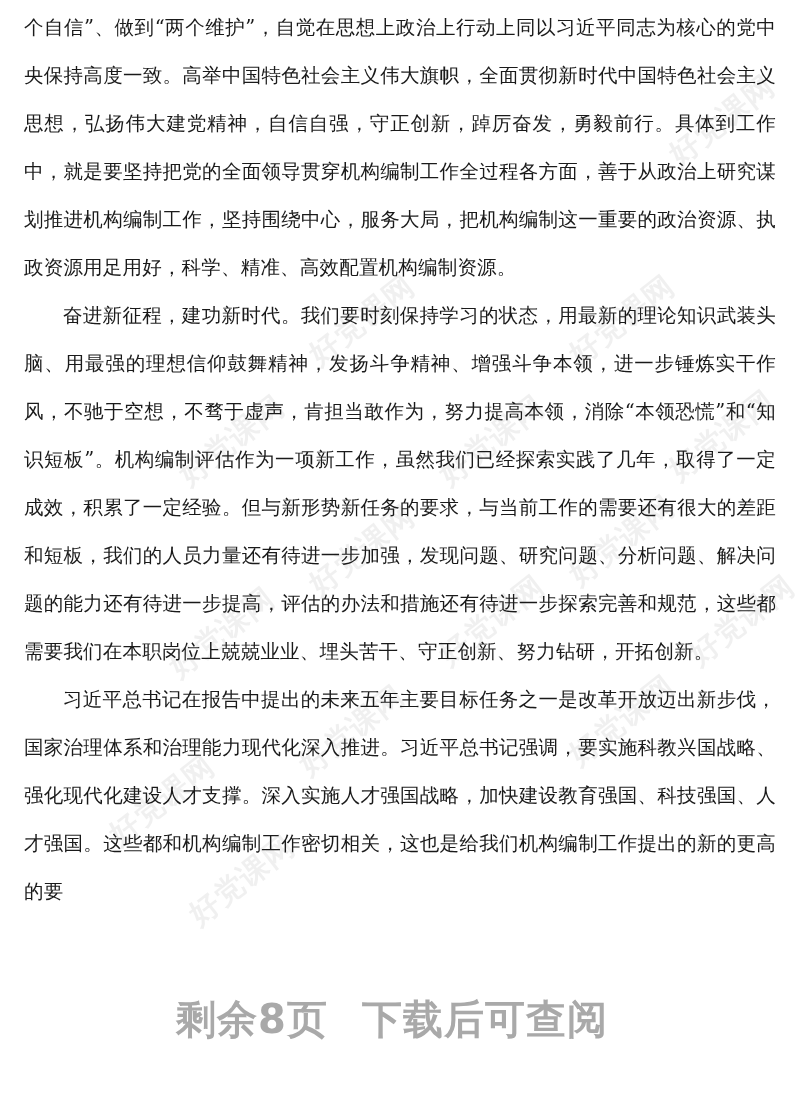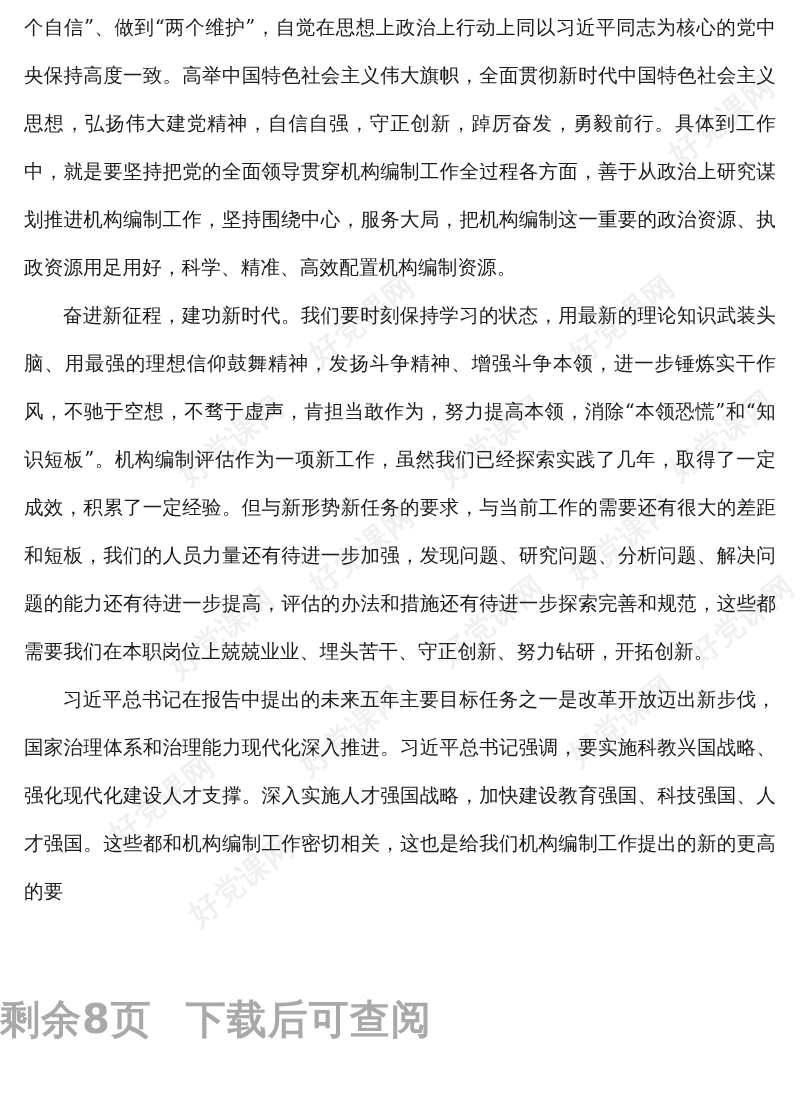--- a/index.html
+++ b/index.html
@@ -77,21 +77,21 @@
     letter-spacing: 0.2px;
   }
 
   
   .footer-notice {
     position: absolute;
     left: 0;
     right: 16px;
     top: 992px;
     z-index: 3;
-    text-align: left;
+    text-align: center;
     font-family: "DejaVu Sans", sans-serif;
     font-weight: 700;
     font-size: 40px;
     color: #a9a9a9;
     letter-spacing: 1px;
     white-space: nowrap;
   }
   .footer-notice .gap {
     display: inline-block;
     width: 34px;

